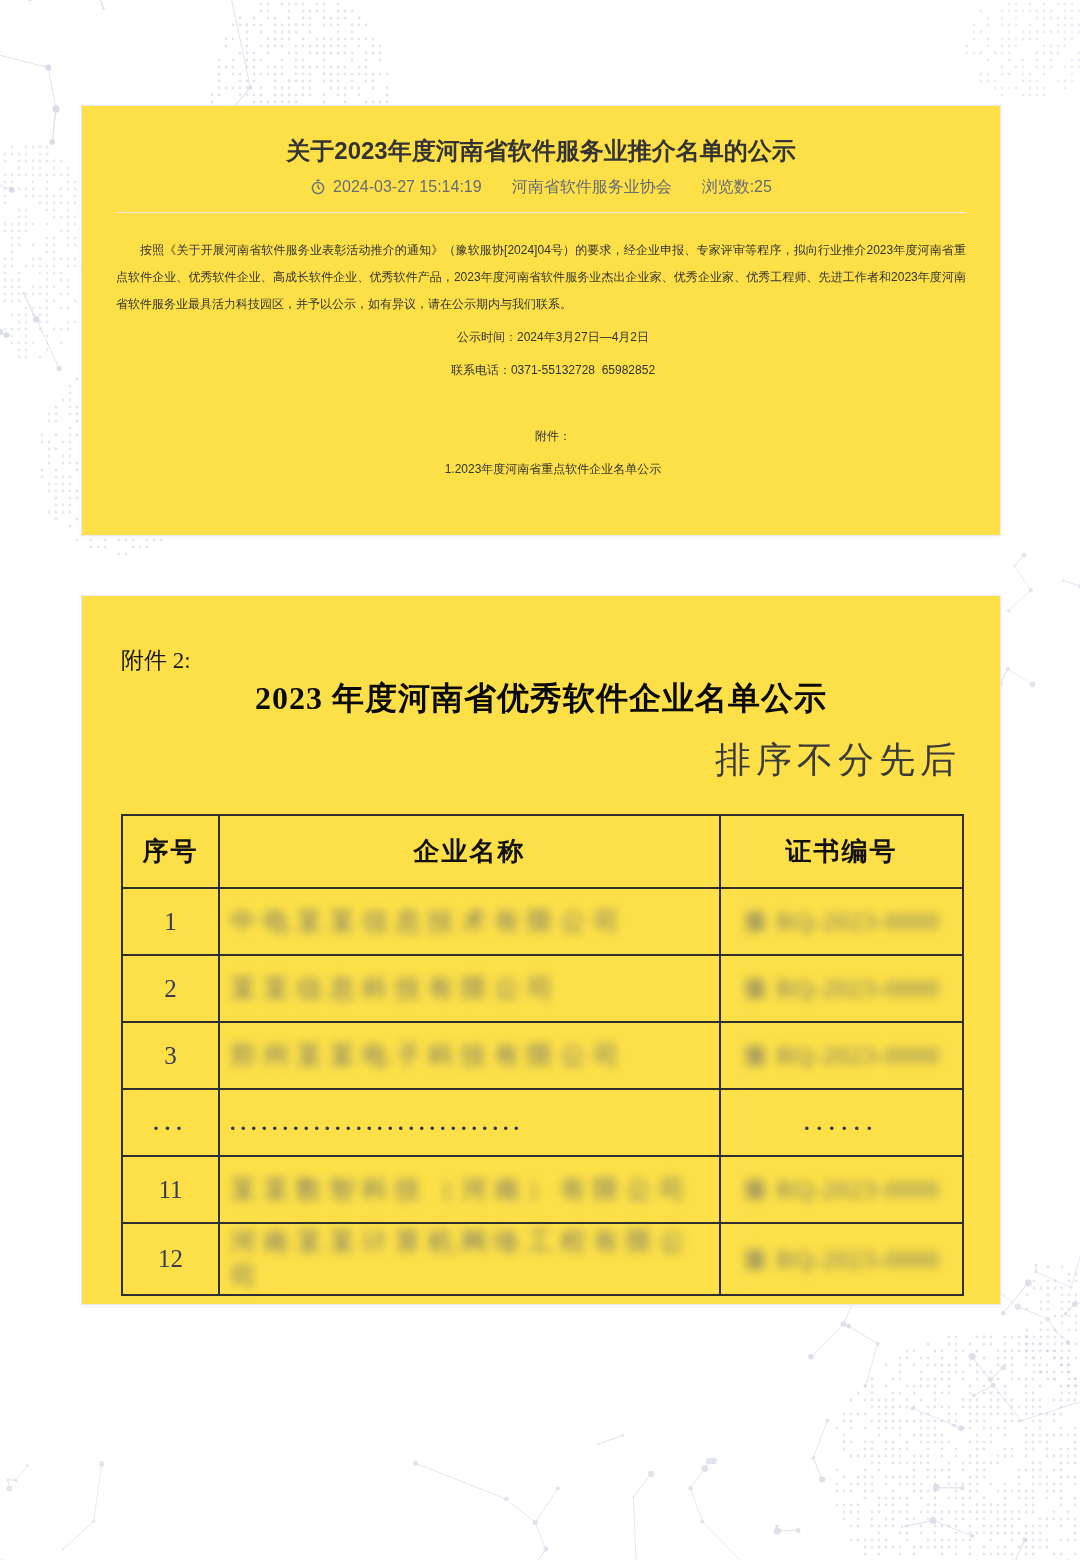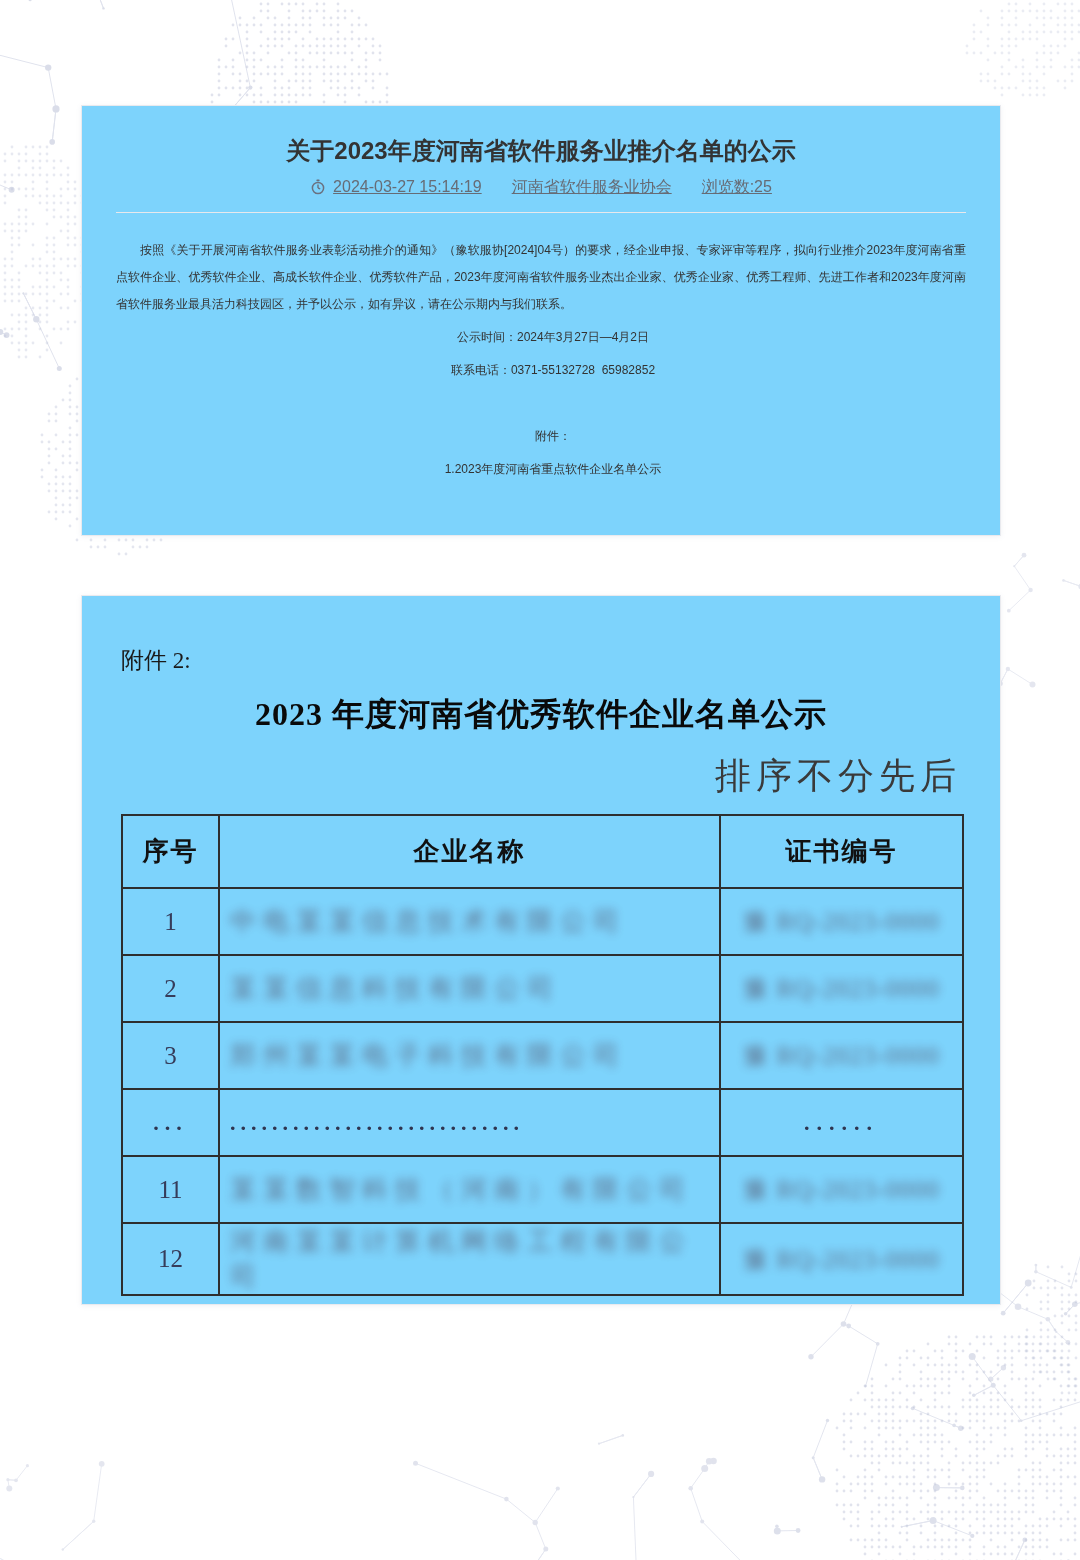--- a/index.html
+++ b/index.html
@@ -6,65 +6,65 @@
   body{
     width:1080px;height:1560px;position:relative;overflow:hidden;
     background:#ffffff;
     font-family:"Liberation Sans","DejaVu Sans",sans-serif;
   }
   #deco{position:absolute;left:0;top:0;width:1080px;height:1560px;pointer-events:none;z-index:0;}
   #deco line{stroke:#c7ccdf;stroke-width:1;}
   #deco circle{fill:#bdc3d8;}
 
   .card{
-    position:absolute;left:81px;width:920px;background:#7dd3fc;
+    position:absolute;left:81px;width:920px;background:#fde047;
     border:1px solid #e9eaee;box-sizing:border-box;
     box-shadow:0 1px 5px rgba(120,130,160,0.10);
     z-index:1;
   }
   #notice-card{top:105px;height:431px;}
   #annex-card{top:595px;height:710px;}
 
   
   .notice-title{
     margin:28px 30px 0;text-align:center;
     font-size:24px;line-height:34px;font-weight:600;color:#333;
   }
   .notice-meta{
     margin-top:8px;display:flex;justify-content:center;align-items:center;
-    gap:30px;font-size:16px;line-height:22px;color:#666c76;text-decoration:underline;
+    gap:30px;font-size:16px;line-height:22px;color:#666c76;
   }
   .meta-item{display:flex;align-items:center;gap:7px;}
   .clock-svg{display:block;}
   .notice-divider{border:0;border-top:1px solid #e8e8ec;margin:14px 34px 0;}
   .notice-body{
     padding:24px 34px 0;font-size:12px;line-height:27px;color:#333;
   }
   .notice-paragraph{text-indent:2em;text-align:justify;margin:0;}
   .info-line{padding-left:2em;white-space:pre-wrap;margin:6px;text-align:center;}
   .spacer-line{height:27px;}
   .site-link{color:#1f1ce8;text-decoration:underline;cursor:pointer;}
 
   
   .annex-inner{
     padding:50px 39px 0;
     font-family:"Liberation Serif","DejaVu Serif",serif;color:#1c1c1c;
   }
   .annex-label{font-size:23px;line-height:30px;color:#1a1a1a;}
   .annex-title{
-    margin-top:16px;text-align:center;
+    text-align:center;
     font-size:32px;line-height:44px;font-weight:bold;color:#0a0a0a;
     letter-spacing:1px;
   }
   .annex-note{
     margin-top:22px;text-align:right;
     font-size:36px;line-height:36px;color:#3a3a3a;letter-spacing:5px;
   }
   table.company-table{
-    width:841px;margin:20px auto 0;border-collapse:collapse;table-layout:fixed;border-radius:22px;
+    width:841px;margin:36px auto 0;border-collapse:collapse;table-layout:fixed;border-radius:22px;
   }
   .company-table col.c1{width:97px;}
   .company-table col.c2{width:501px;}
   .company-table col.c3{width:243px;}
   .company-table th,.company-table td{
     border:2px solid #2e2e2e;padding:0;vertical-align:middle;
     font-family:"Liberation Serif","DejaVu Serif",serif;
   }
   .company-table thead tr{height:73px;}
   .company-table tbody tr{height:67px;}

